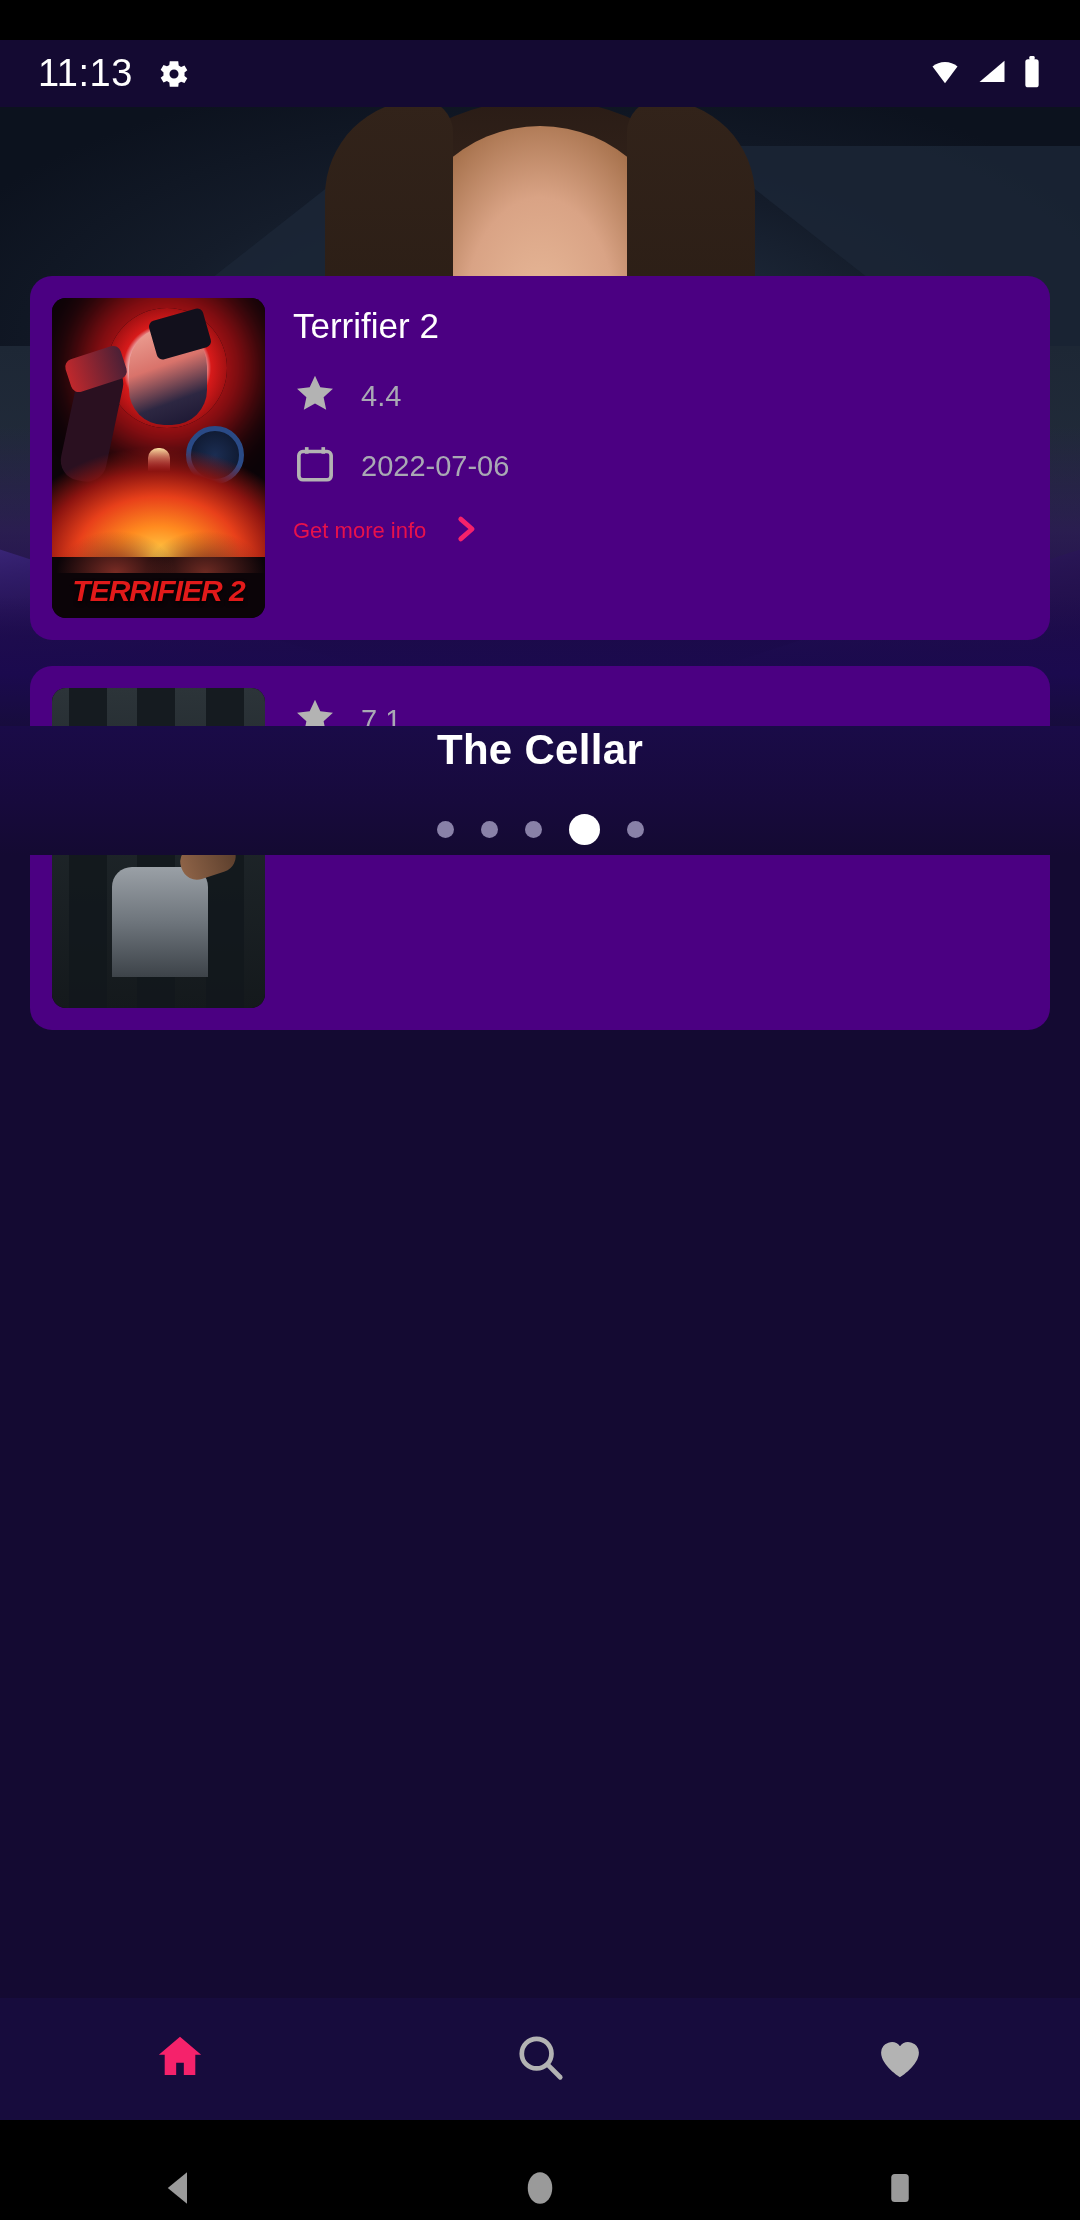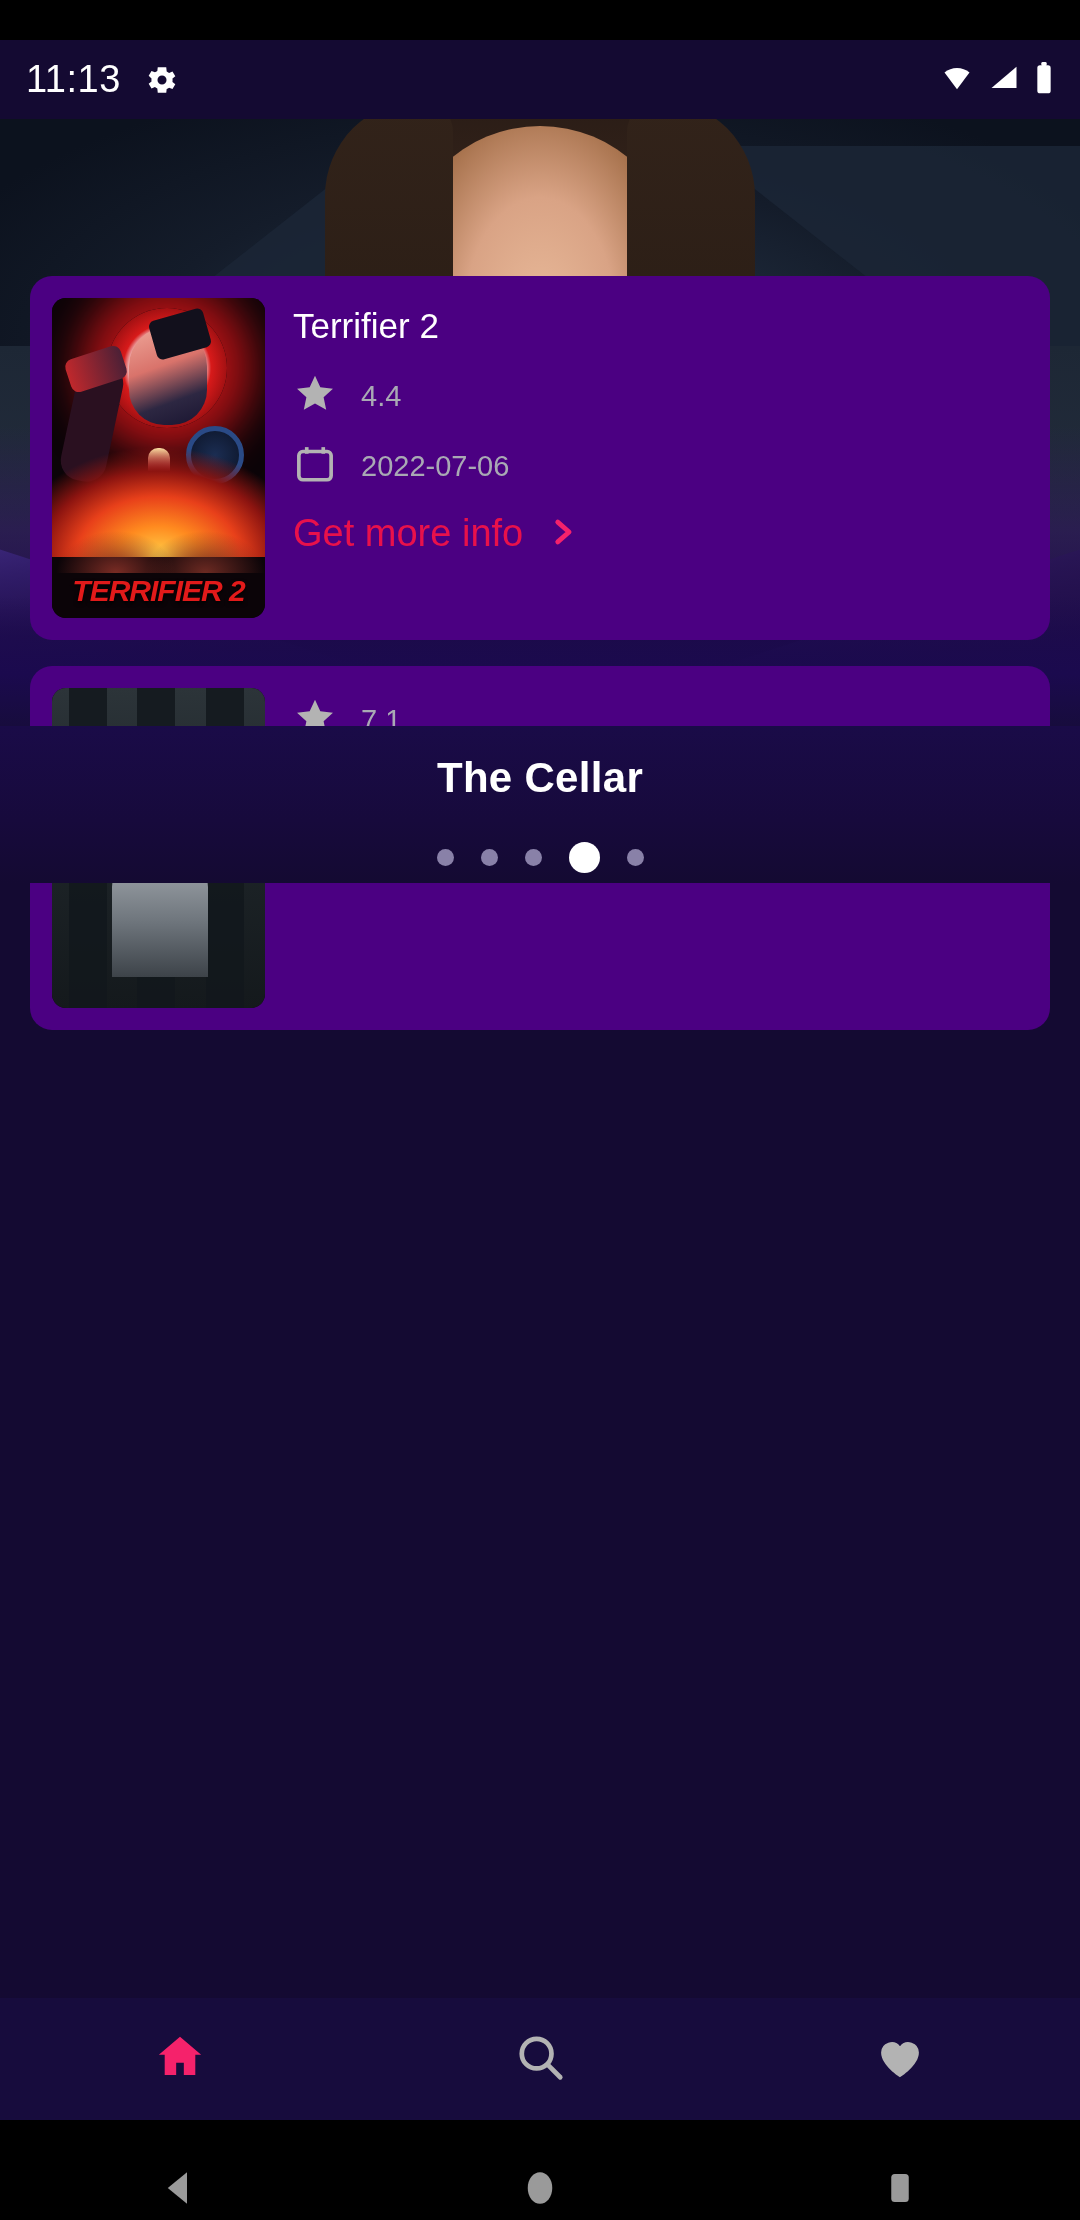--- a/index.html
+++ b/index.html
@@ -6,23 +6,23 @@
   html, body {
     width:1080px; height:2220px;
     background:#000;
     font-family:"Liberation Sans", sans-serif;
     overflow:hidden;
   }
   .phone { position:relative; width:1080px; height:2220px; background:#140A32; }
 
   
   .statusbar {
-    position:absolute; top:0; left:0; width:1080px; height:79px;
+    position:absolute; top:0; left:0; width:1080px; height:67px;
     background:#140A32; display:flex; align-items:center;
-    padding:0 26px; z-index:40;
+    padding:0 38px; z-index:40;
   }
   .sb-time { color:#fff; font-size:38px; letter-spacing:.5px; }
   .sb-gear { margin-left:24px; display:flex; align-items:center; }
   .sb-right { margin-left:auto; display:flex; align-items:center; gap:14px; }
 
   
   .hero {
     position:absolute; top:66px; left:0; width:1080px; height:620px;
     overflow:hidden;
   }
@@ -95,21 +95,21 @@
   }
   .hero-blur-bottom {
     position:absolute; left:0; bottom:0; width:1080px; height:130px;
     background:linear-gradient(180deg, rgba(27,10,78,0) 0%, #1B0A4E 60%, #170C3D 100%);
   }
 
   
   .hero-meta {
     position:absolute; left:0; top:686px; width:1080px;
     background:linear-gradient(180deg,#1A0B48 0%, #170A3C 60%, #140A32 100%);
-    padding-top:28px; padding-bottom:10px; z-index:10;
+    padding-bottom:10px; z-index:10;
   }
   .hero-title {
     text-align:center; color:#fff; font-size:42px; font-weight:bold;
     letter-spacing:.3px;
   }
   .hero-rating {
     display:flex; align-items:center; justify-content:center; gap:18px;
     margin-top:22px;
   }
   .hero-rating .val { color:#A9A9B4; font-size:33px; }
@@ -181,21 +181,21 @@
   .ba-arm { position:absolute; left:60%; top:48%; width:56px; height:34px; border-radius:16px;
             background:linear-gradient(90deg,#8e6347,#5b3e2c); transform:rotate(-18deg); }
 
   .info { flex:1; min-width:0; padding-top:8px; }
   .movie-title { color:#fff; font-size:35px; margin-bottom:26px; }
   .meta-row { display:flex; align-items:center; gap:24px; margin-bottom:22px; }
   .meta-row .txt { color:#A9A9B4; font-size:29px; }
   .more {
     display:flex; align-items:center; gap:22px; margin-top:18px;
   }
-  .more .lbl { color:#E8114B; font-size:38px; }
+  .more .lbl { color:#E8114B; font-size:22px; }
 
   
   .bottomnav {
     position:absolute; left:0; bottom:140px; width:1080px; height:122px;
     background:#170C3D; display:flex; align-items:center; z-index:30;
   }
   .navitem { flex:1; display:flex; align-items:center; justify-content:center; }
 
   
   .sysnav {

